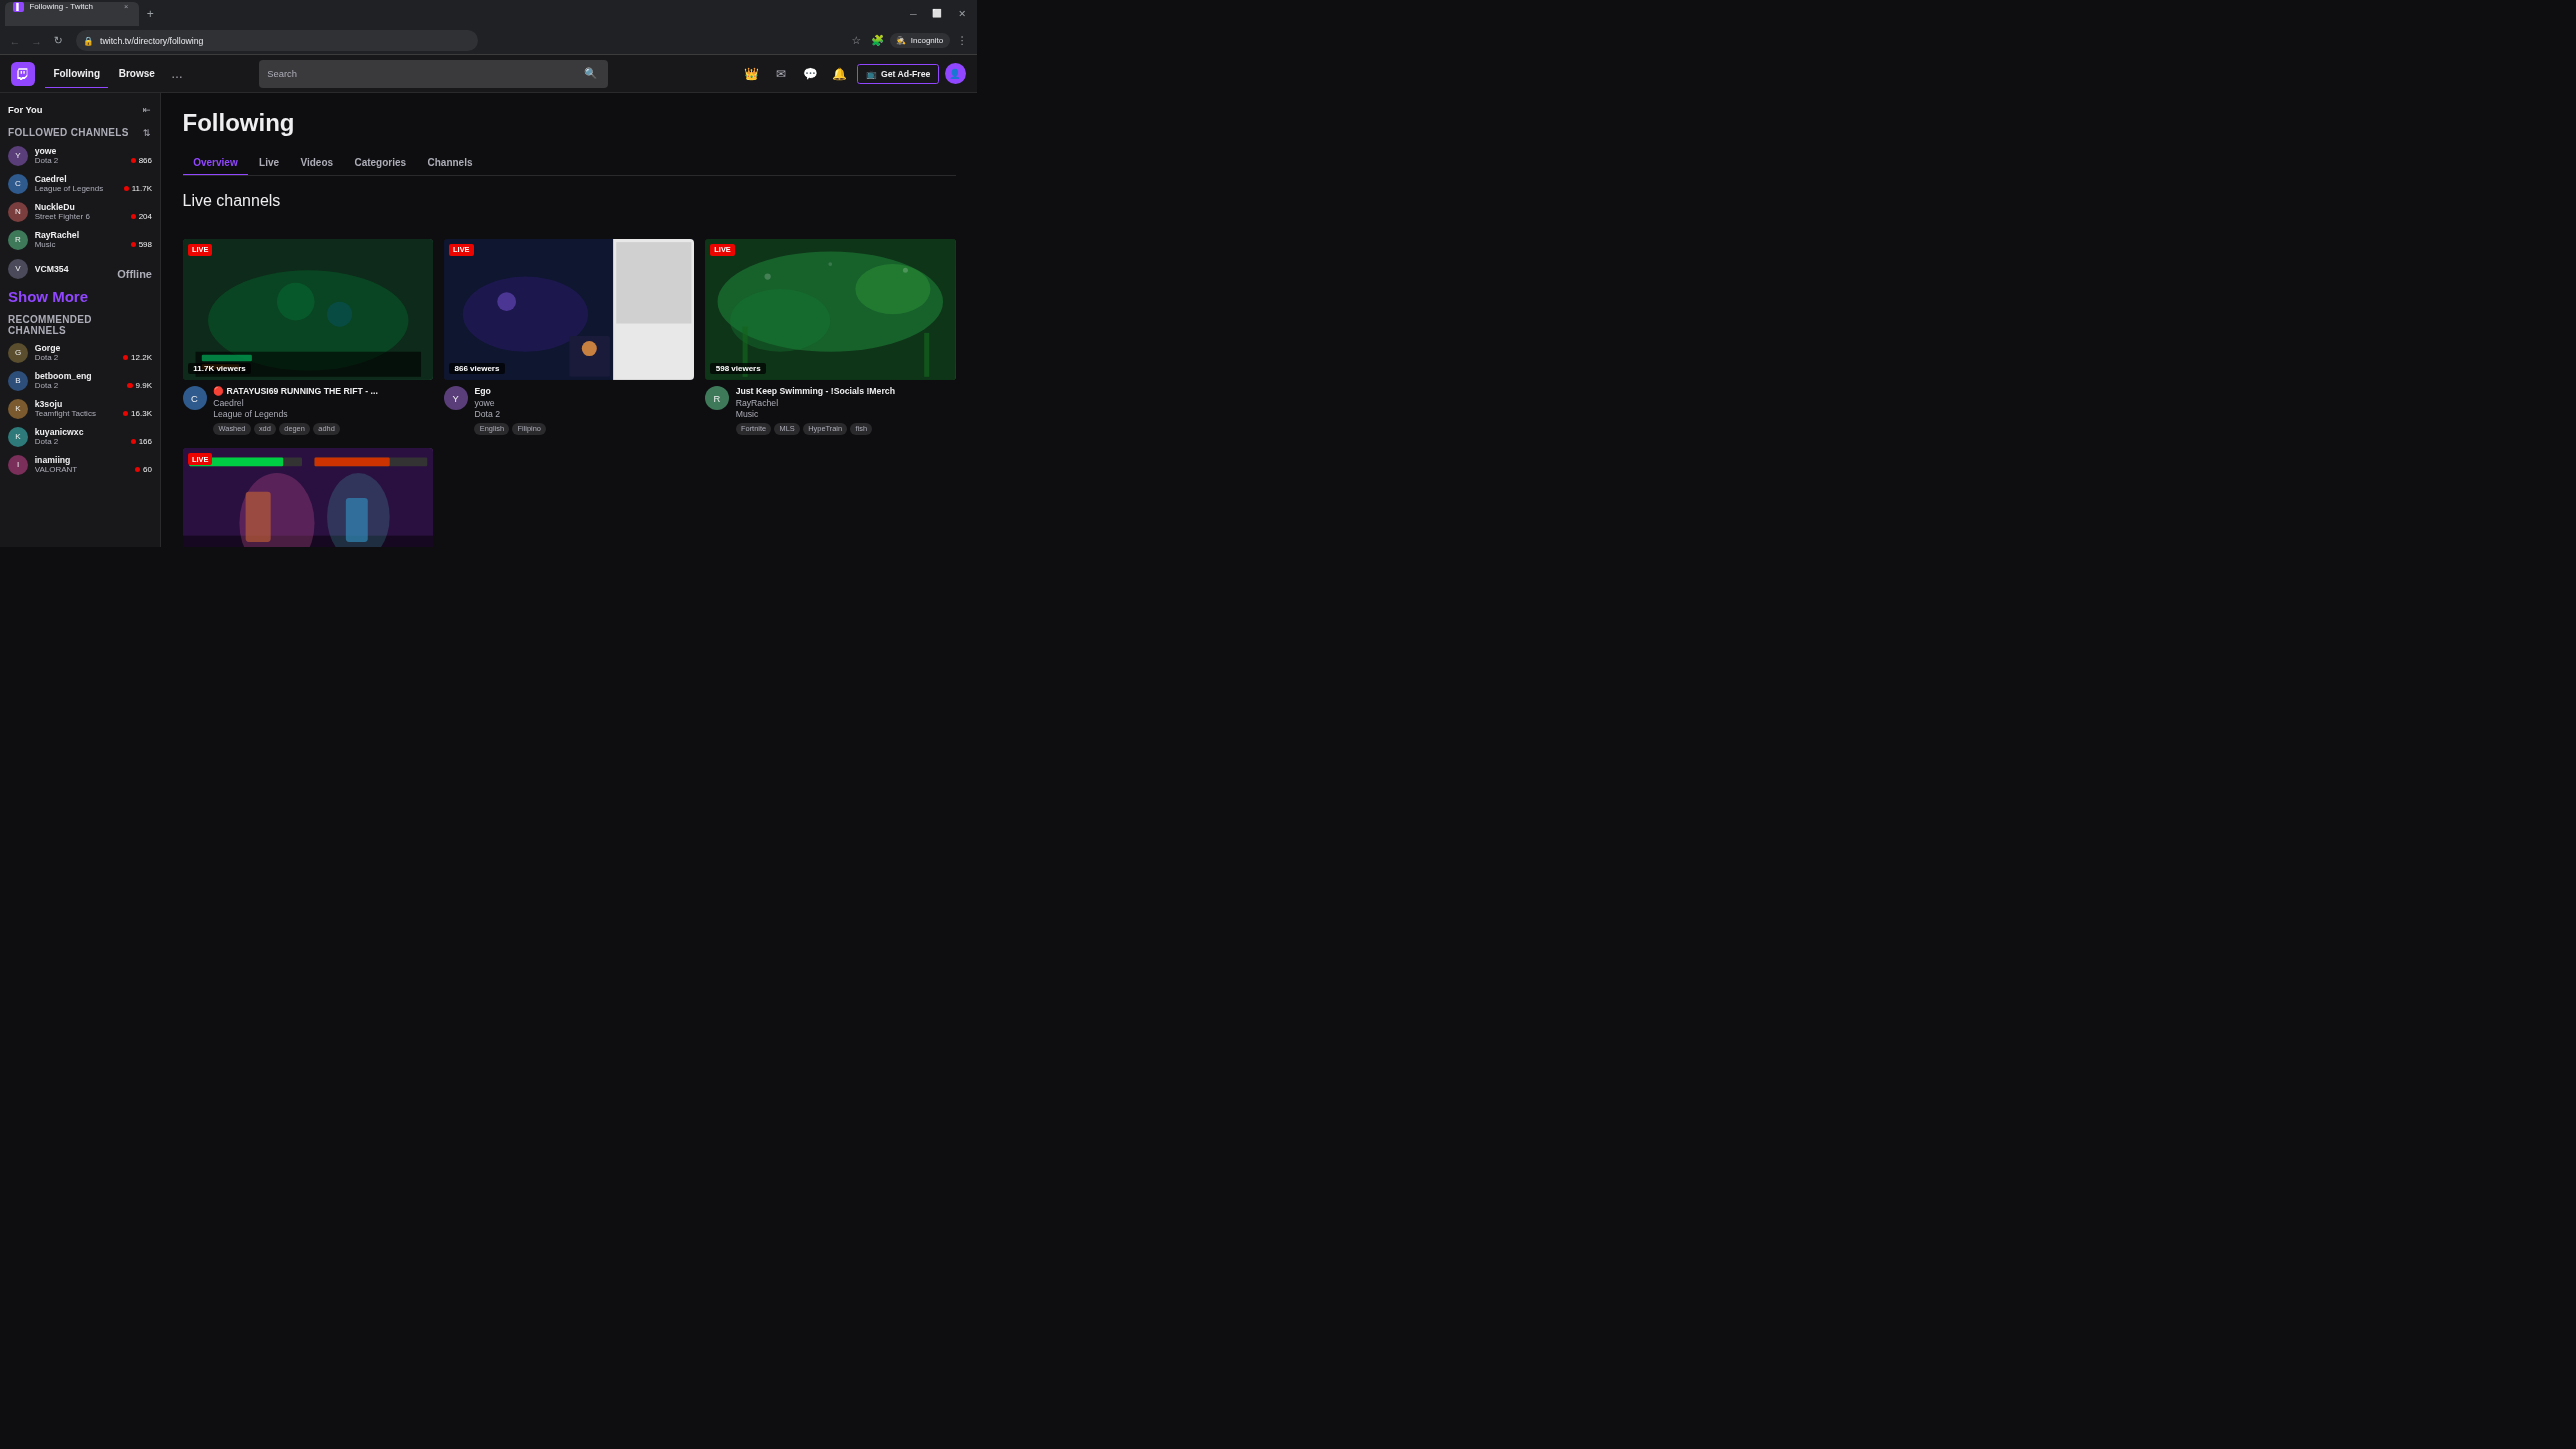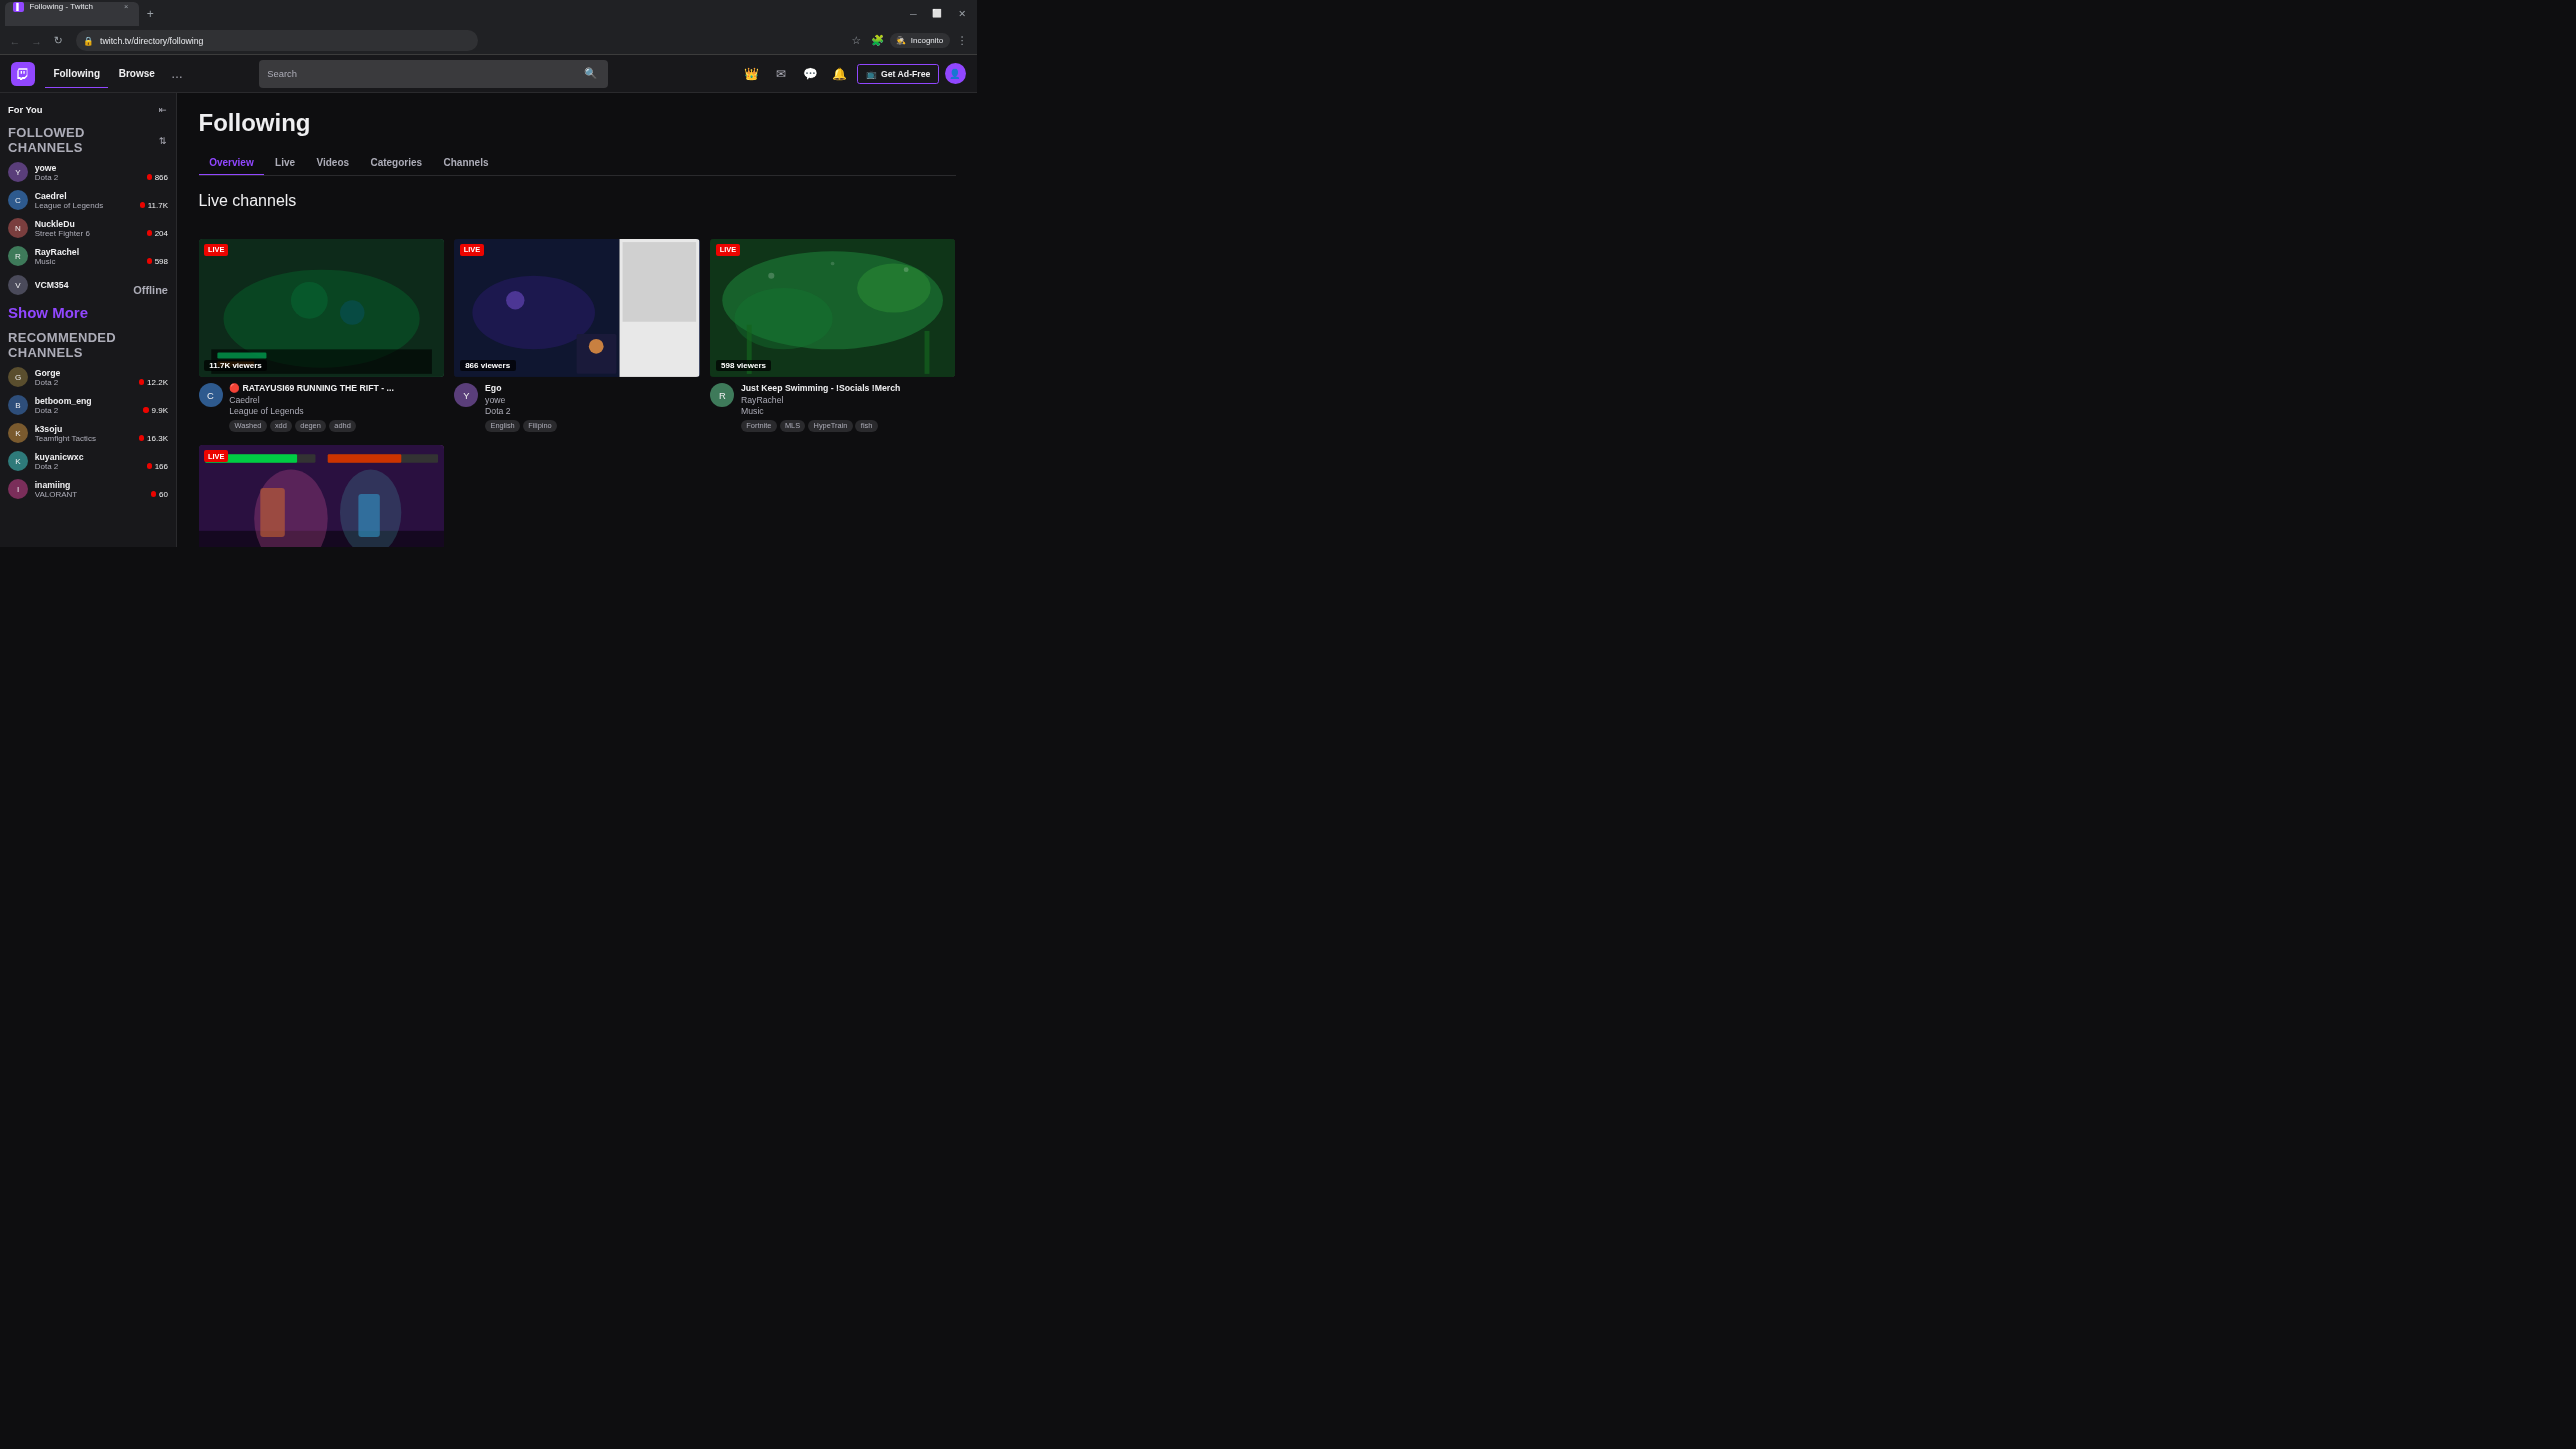--- a/index.html
+++ b/index.html
@@ -281,39 +281,39 @@
 
     
     .main-layout {
       display: flex;
       flex: 1;
       overflow: hidden;
     }
 
     
     .sidebar {
-      width: 177px;
+      width: 161px;
       background: #18181b;
       flex-shrink: 0;
       overflow-y: auto;
       padding: 5.4px 0;
       border-right: 0.7px solid #2a2a2d;
     }
     .sidebar::-webkit-scrollbar { width: 4px; }
     .sidebar::-webkit-scrollbar-track { background: transparent; }
     .sidebar::-webkit-scrollbar-thumb { background: #3a3a3d; border-radius: 2px; }
 
     .sidebar-section-header {
       display: flex;
       align-items: center;
       justify-content: space-between;
       padding: 5.4px 8px 2.7px;
     }
     .sidebar-section-title {
-      font-size: 13px;
+      font-size: 10px;
       font-weight: 700;
       color: #adadb8;
       text-transform: uppercase;
       letter-spacing: 0.3px;
     }
     .sidebar-section-icons {
       display: flex;
       gap: 2.7px;
     }
     .sidebar-icon-btn {

